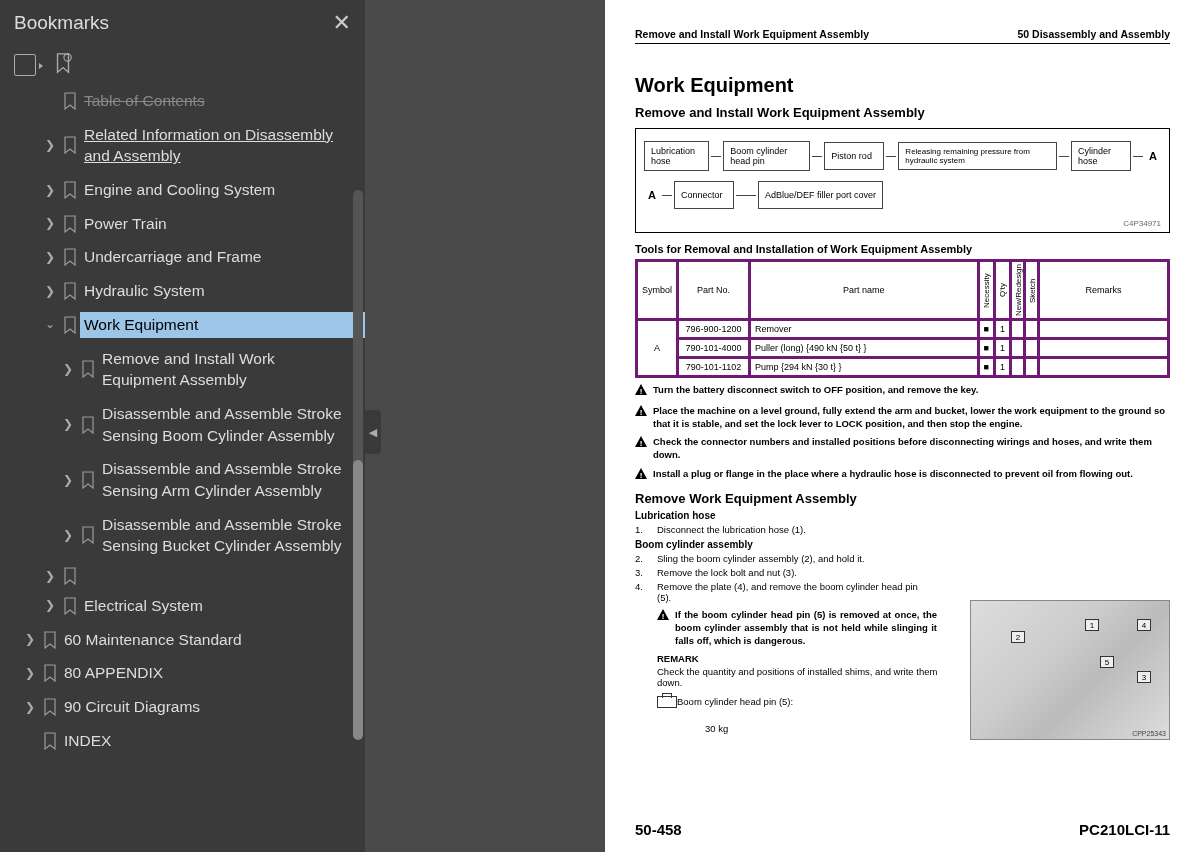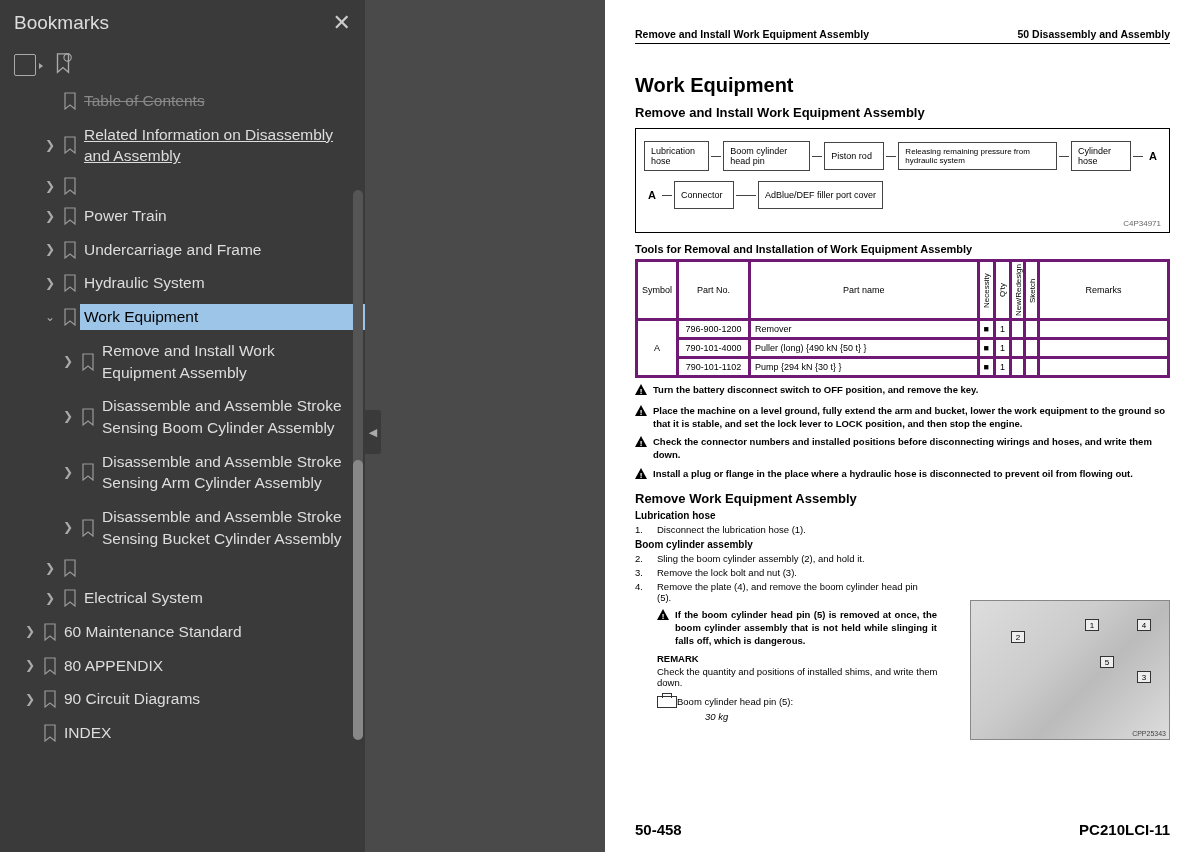--- a/index.html
+++ b/index.html
@@ -101,20 +101,21 @@
           </div>
           <div class="txt under" style="padding-right: 20px;">Related Information on Disassembly and Assembly</div>
         </div>
         <div class="row ind2">
           <div class="chev">❯</div>
           <div class="bm">
             <svg viewBox="0 0 14 18">
               <path d="M2 1 h10 v16 l-5 -4 l-5 4 z" fill="none" stroke="#999" stroke-width="1.2"></path>
             </svg>
           </div>
+          <div class="txt">Engine and Cooling System</div>
         </div>
         <div class="row ind2">
           <div class="chev">❯</div>
           <div class="bm">
             <svg viewBox="0 0 14 18">
               <path d="M2 1 h10 v16 l-5 -4 l-5 4 z" fill="none" stroke="#999" stroke-width="1.2"></path>
             </svg>
           </div>
           <div class="txt">Power Train</div>
         </div>
@@ -380,21 +381,21 @@
           <text x="6" y="9.5" fill="#fff" font-size="8" text-anchor="middle" font-weight="bold">!</text>
         </svg></div>
     <span style="text-align:justify;">If the boom cylinder head pin (5) is removed at once, the boom cylinder assembly that is not held while slinging it falls off, which is dangerous.</span>
   </div>
   <div class="remark" style="margin-left:22px;">REMARK</div>
   <div class="rtxt" style="margin-left:22px;">Check the quantity and positions of installed shims, and write them down.</div>
   <div class="weight" style="margin-left:22px;">
     <div class="wic"></div>
     <div>
       <div>Boom cylinder head pin (5):</div>
-      <div style="margin-left:28px;margin-top:4px;font-style:italic;">30 kg</div>
+      <div style="margin-left:28px;margin-top:16px;">30 kg</div>
     </div>
   </div>
 
   <div class="photo">
     <div class="num" style="top:30px;left:40px;">2</div>
     <div class="num" style="top:18px;right:70px;">1</div>
     <div class="num" style="top:18px;right:18px;">4</div>
     <div class="num" style="top:55px;right:55px;">5</div>
     <div class="num" style="top:70px;right:18px;">3</div>
     <div class="lbl">CPP25343</div>

